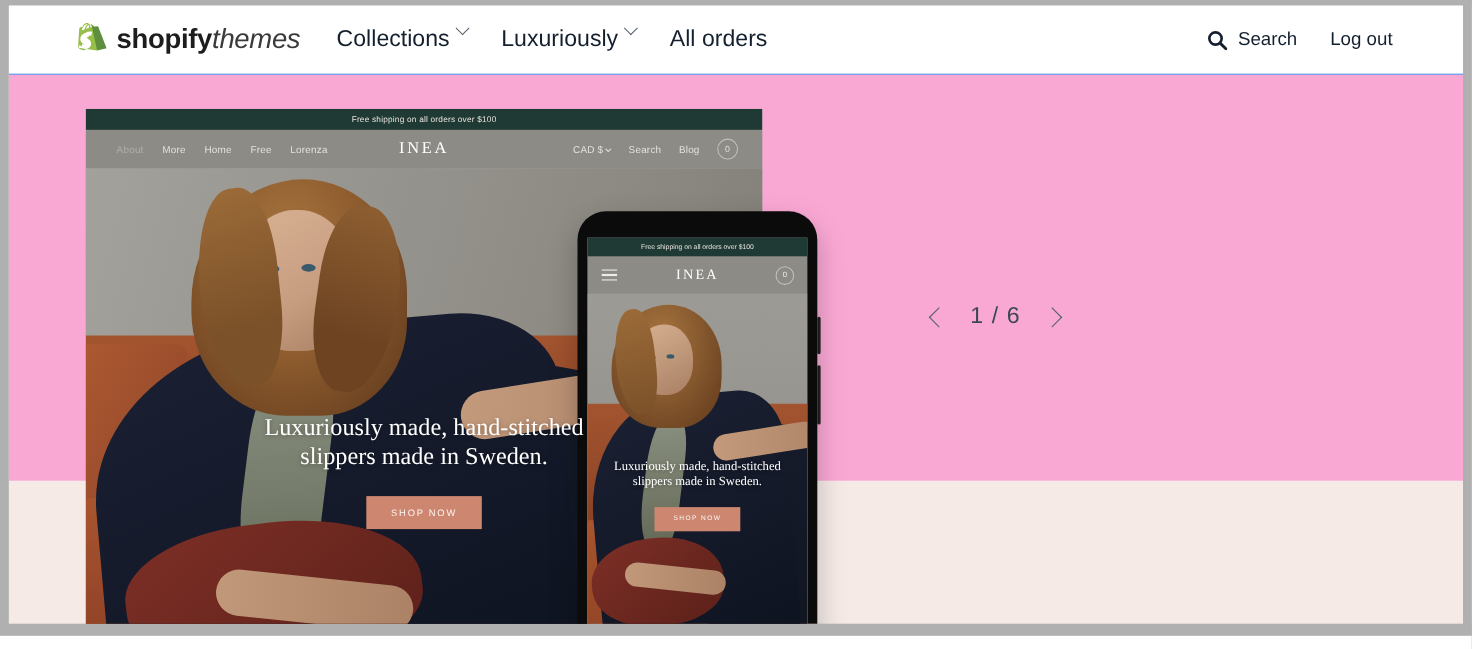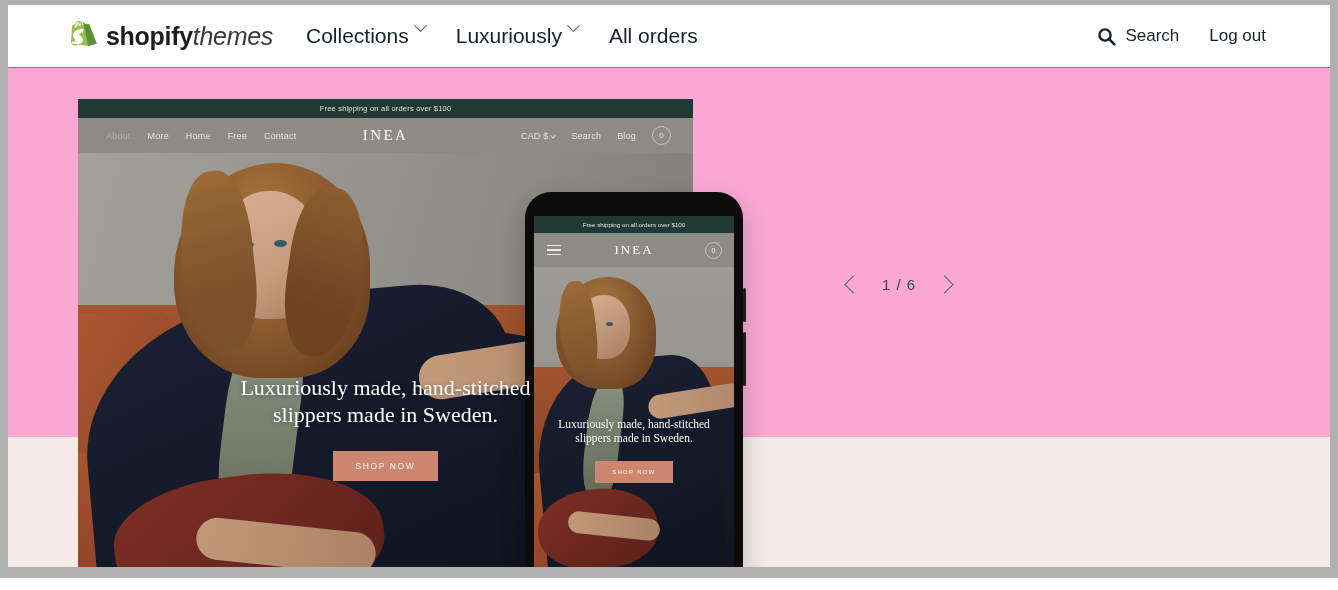--- a/index.html
+++ b/index.html
@@ -472,21 +472,21 @@
   }
   .pager-arrow {
     width: 13px; height: 13px;
     border-top: 1.7px solid #57616c;
     border-right: 1.7px solid #57616c;
     cursor: pointer;
   }
   .pager-arrow.prev { transform: rotate(-135deg); }
   .pager-arrow.next { transform: rotate(45deg); }
   .pager-count {
-    font-size: 15px;
+    font-size: 21px;
     color: #3c4752;
     letter-spacing: 1px;
   }
 </style>
 </head>
 <body>
 
 <div class="window">
   <div class="chrome-top"></div>
   <div class="chrome-left"></div>
@@ -542,21 +542,21 @@
       <div class="desktop-mock">
         <div class="announce-bar">
           <span>Free shipping on all orders over $100</span>
         </div>
         <div class="mock-nav">
           <div class="mock-nav-left">
             <span class="muted">About</span>
             <span>More</span>
             <span>Home</span>
             <span>Free</span>
-            <span>Contact</span>
+            <span>Lorenza</span>
           </div>
           <div class="mock-brand">INEA</div>
           <div class="mock-nav-right">
             <span><span>CAD $</span><span class="mini-caret"></span></span>
             <span>Search</span>
             <span>Blog</span>
             <span class="cart-badge">
                 <span>0</span>
               </span>
           </div>

